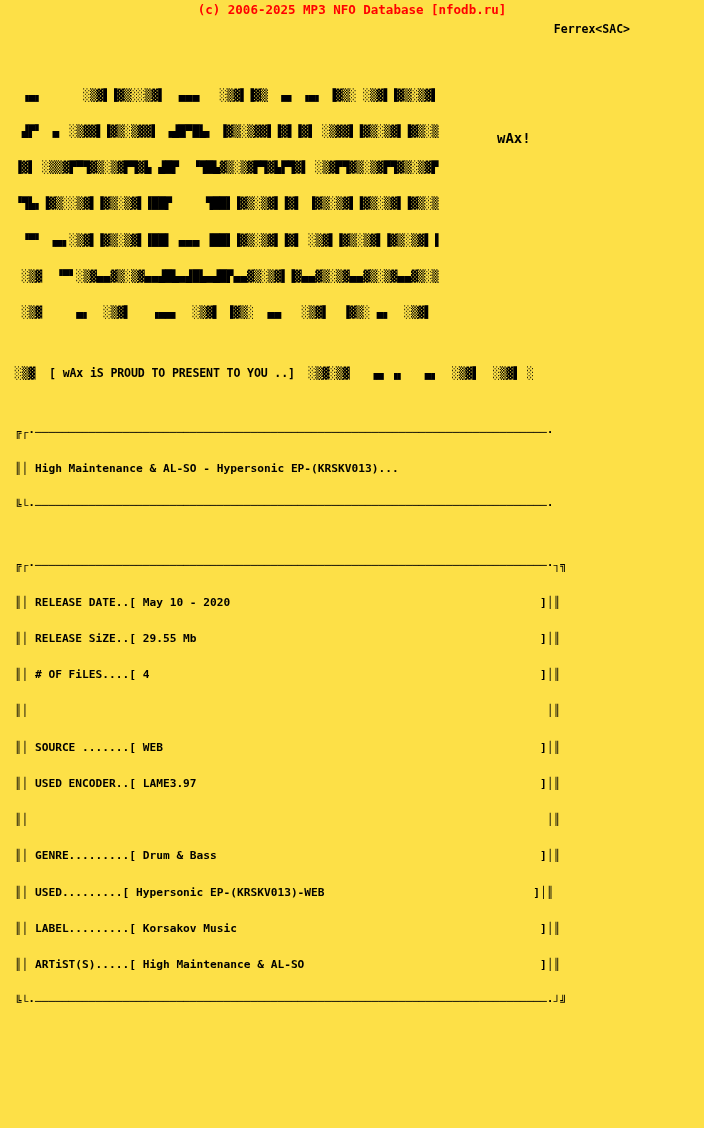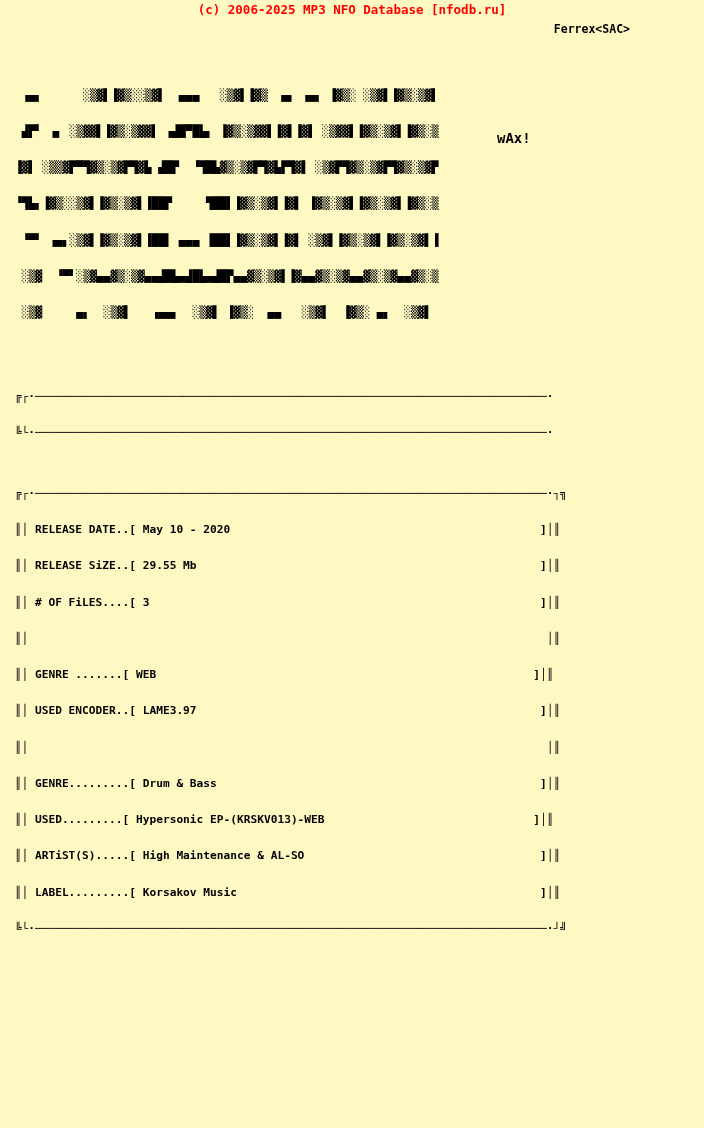--- a/index.html
+++ b/index.html
@@ -10,21 +10,21 @@
   body {
     width: 704px;
     height: 1128px;
     overflow: hidden;
     font-family: "DejaVu Sans Mono", "Liberation Mono", monospace;
   }
   #page {
     position: relative;
     width: 704px;
     height: 1128px;
-    background: #fef9c3;
+    background: #fde047;
   }
 
   
   .copyright {
     position: absolute;
     top: 2px;
     left: 0;
     width: 704px;
     text-align: center;
     color: #ff0000;
@@ -95,38 +95,40 @@
     <span class="ln art"></span>
     <span class="ln art">  ▗▄▖      ░▒▓▌▐▓▒░░▒▓▌  ▄▄▄   ░▒▓▌▐▓▒  ▄▖ ▗▄▖ ▐▓▒░ ░▒▓▌▐▓▒░▒▓▌</span>
     <span class="ln art">  ▟▛▘ ▗▖ ░▒▓▓▌▐▓▒░▒▓▓▌ ▗▟█▀█▙▖ ▐▓▒░▒▓▓▌▐▓▌▐▓▌ ░▒▓▓▌▐▓▒░▒▓▌▐▓▒░▒</span>
     <span class="ln art"> ▐▓▌ ░▒▒▓▛▀▜▓▒░▒▓▛▜▓▙ ▟█▛  ▝▜█▙▓▒░▒▓▛▜▓▙▛▜▓▌ ░▒▓▛▜▓▒░▒▓▛▜▓▒░▒▓▛</span>
     <span class="ln art"> ▝▜▙▖▐▓▒░░▒▓▌▐▓▒░▒▓▌▐██▛     ▜██▌▐▓▒░▒▓▌▐▓▌ ▐▓▒░▒▓▌▐▓▒░▒▓▌▐▓▒░▒</span>
     <span class="ln art">  ▝▀▘ ▗▄▖░▒▓▌▐▓▒░▒▓▌▐██▌ ▄▄▄ ▐██▌▐▓▒░▒▓▌▐▓▌ ░▒▓▌▐▓▒░▒▓▌▐▓▒░▒▓▌▐</span>
     <span class="ln art">  ░▒▓  ▝▀▘░▒▓▄▄▓▒░▒▓▄▄▟█▙▄▟█▙▄▟█▛▄▄▓▒░▒▓▌▐▓▄▄▓▒░▒▓▄▄▓▒░▒▓▄▄▓▒░▒</span>
     <span class="ln art">  ░▒▓     ▄▖  ░▒▓▌   ▗▄▄▖  ░▒▓▌ ▐▓▒░  ▄▄   ░▒▓▌  ▐▓▒░ ▄▖  ░▒▓▌ </span>
 
     
+    <span class="ln art"> ░▒▓  [ wAx iS PROUD TO PRESENT TO YOU ..]  ░▒▓░▒▓   ▗▄ ▗▖   ▄▖  ░▒▓▌  ░▒▓▌ ░</span>
 
     
     <span class="ln"> ╔┌·────────────────────────────────────────────────────────────────────────────·</span>
+    <span class="ln"> ║│ High Maintenance &amp; AL-SO - Hypersonic EP-(KRSKV013)...                      </span>
     <span class="ln"> ╚└·────────────────────────────────────────────────────────────────────────────·</span>
 
     
     <span class="ln"> ╔┌·────────────────────────────────────────────────────────────────────────────·┐╗</span>
     <span class="ln"> ║│ RELEASE DATE..[ May 10 - 2020                                              ]│║</span>
     <span class="ln"> ║│ RELEASE SiZE..[ 29.55 Mb                                                   ]│║</span>
-    <span class="ln"> ║│ # OF FiLES....[ 3                                                          ]│║</span>
+    <span class="ln"> ║│ # OF FiLES....[ 4                                                          ]│║</span>
     <span class="ln"> ║│                                                                             │║</span>
-    <span class="ln"> ║│ GENRE .......[ WEB                                                        ]│║</span>
+    <span class="ln"> ║│ SOURCE .......[ WEB                                                        ]│║</span>
     <span class="ln"> ║│ USED ENCODER..[ LAME3.97                                                   ]│║</span>
     <span class="ln"> ║│                                                                             │║</span>
     <span class="ln"> ║│ GENRE.........[ Drum &amp; Bass                                                ]│║</span>
     <span class="ln"> ║│ USED.........[ Hypersonic EP-(KRSKV013)-WEB                               ]│║</span>
+    <span class="ln"> ║│ LABEL.........[ Korsakov Music                                             ]│║</span>
     <span class="ln"> ║│ ARTiST(S).....[ High Maintenance &amp; AL-SO                                   ]│║</span>
-    <span class="ln"> ║│ LABEL.........[ Korsakov Music                                             ]│║</span>
     <span class="ln"> ╚└·────────────────────────────────────────────────────────────────────────────·┘╝</span>
 
     
     
     
     
     
     
     
     

